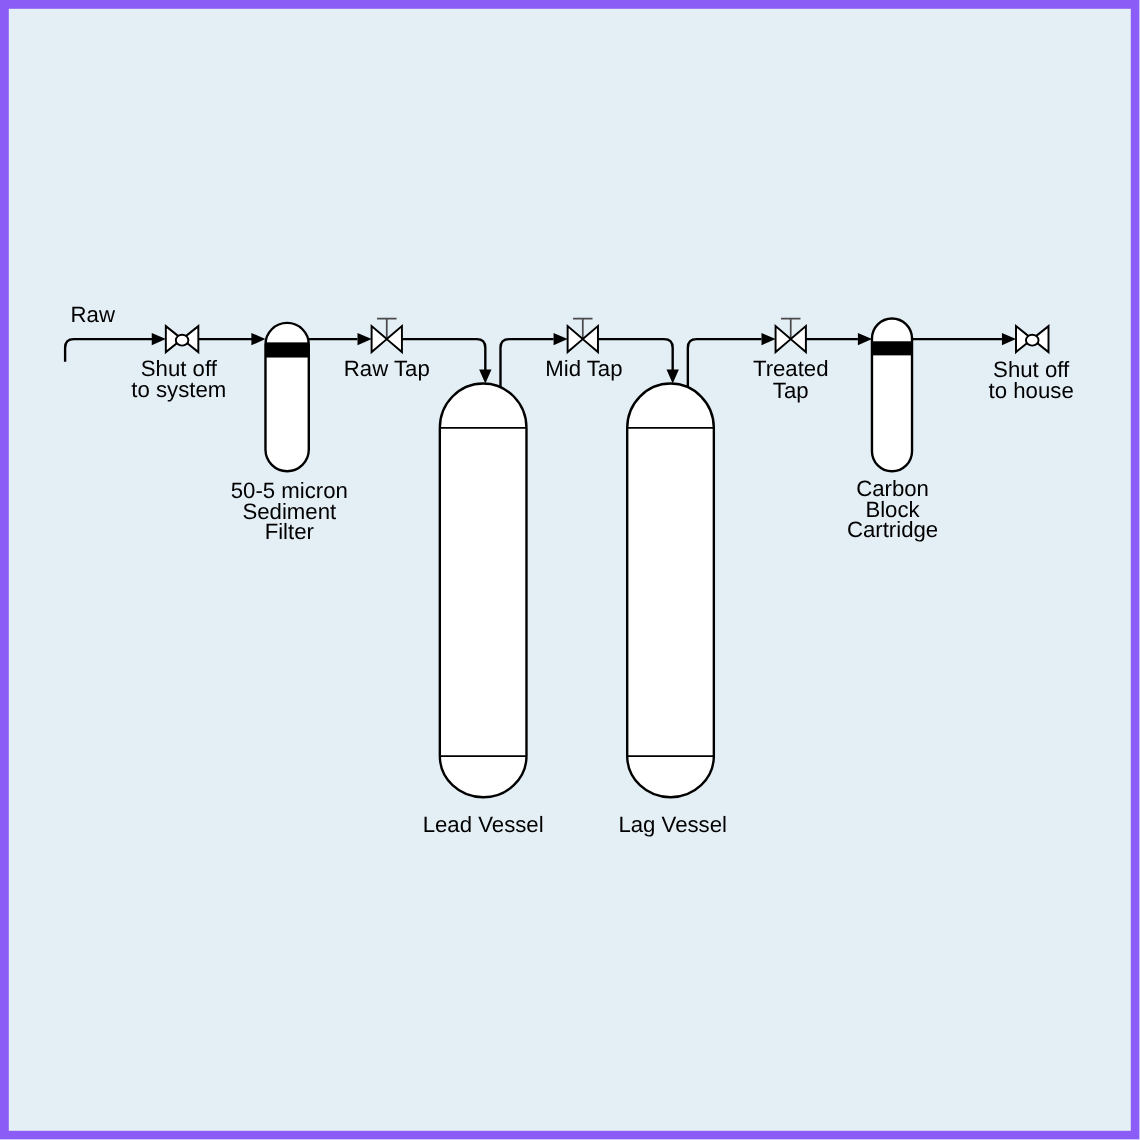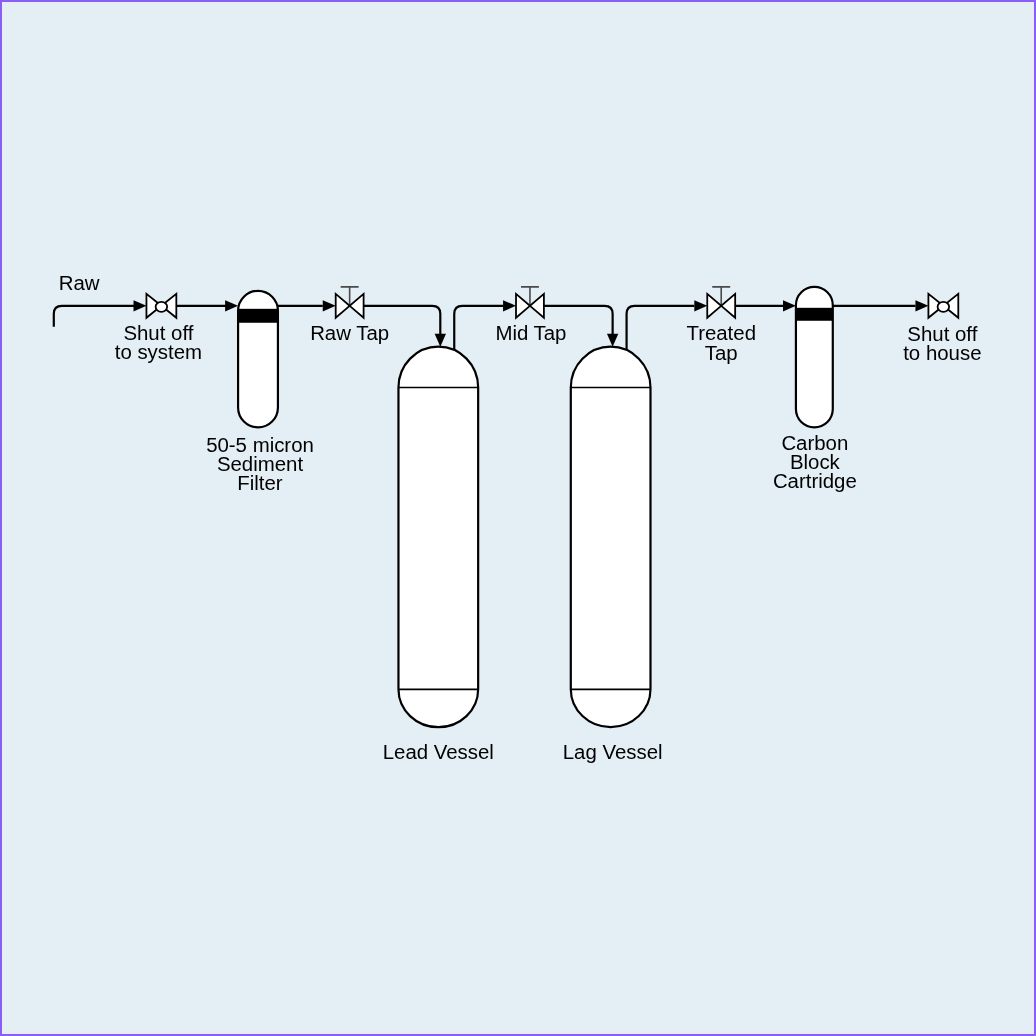--- a/index.html
+++ b/index.html
@@ -1,20 +1,20 @@
 <!DOCTYPE html>
 <html><head>
 <meta charset="utf-8">
 <style>
   html, body { margin: 0; padding: 0; background: #ffffff; }
   .frame {
     width: 1036px;
     height: 1036px;
     box-sizing: border-box;
-    border: 2px solid #8b5cf6;
+    border: 8px solid #8b5cf6;
     background: #e4eef5;
   }
   .frame svg { display: block; width: 100%; height: 100%; }
   .pipe   { fill: none; stroke: #000000; stroke-width: 2.2; }
   .arrow  { fill: #000000; stroke: none; }
   .vessel { fill: #ffffff; stroke: #000000; stroke-width: 2.2; }
   .seam   { fill: none; stroke: #000000; stroke-width: 1.6; }
   .valve-body { fill: #ffffff; stroke: #000000; stroke-width: 1.8; stroke-linejoin: miter; }
   .stem   { fill: none; stroke: #4a4a4a; stroke-width: 1.6; }
   .band   { fill: #000000; stroke: none; }

